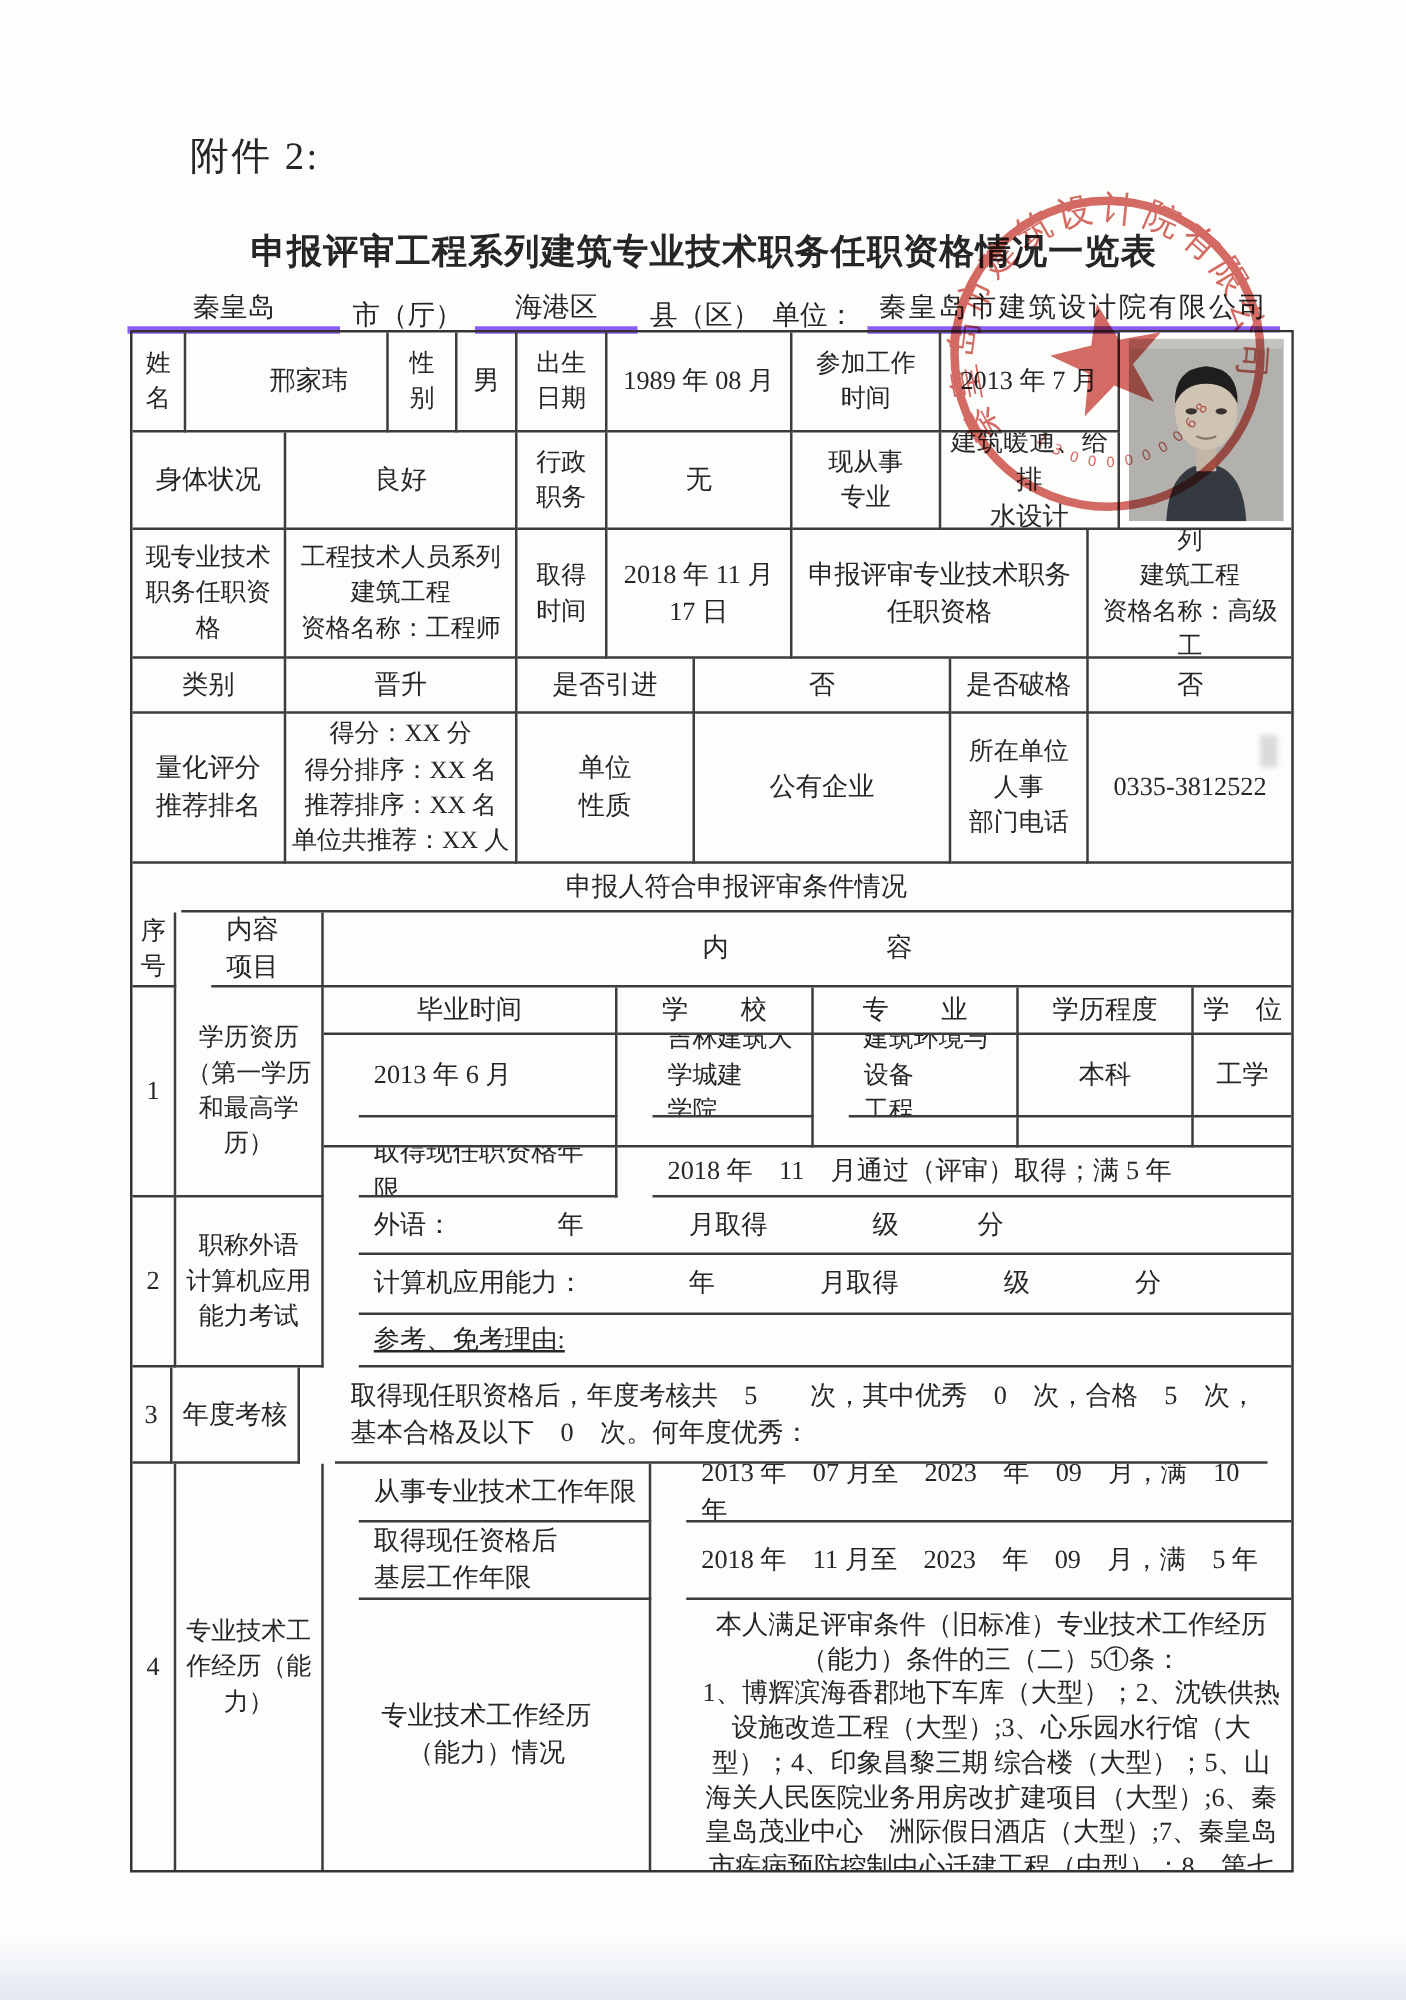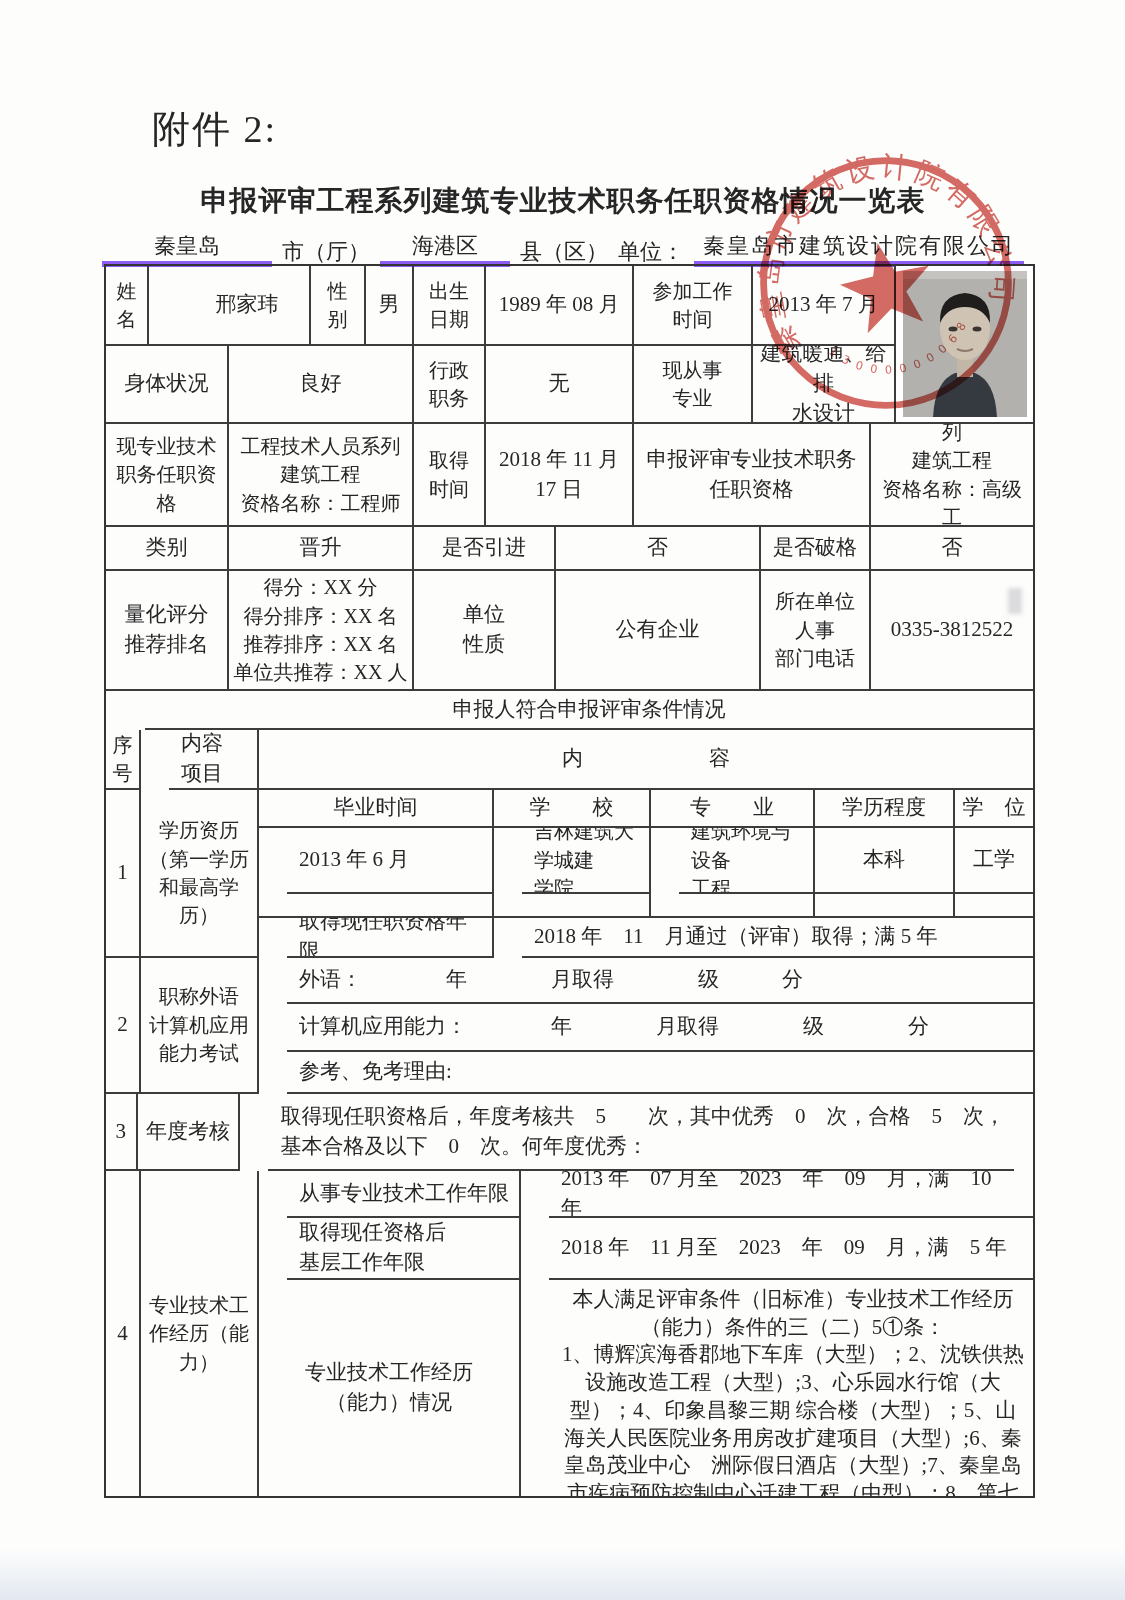--- a/index.html
+++ b/index.html
@@ -4,21 +4,21 @@
 <style>
   html,body{margin:0;padding:0;}
   body{
     width:1125px;height:1600px;position:relative;overflow:hidden;
     background:#fdfdfc;
     font-family:"Liberation Serif","DejaVu Serif",serif;
     color:#262626;
   }
   .page-edge-bottom{position:absolute;left:0;bottom:0;width:1125px;height:52px;
     background:linear-gradient(to top, rgba(186,201,226,.40), rgba(186,201,226,0));}
-  .attachment{position:absolute;left:152px;top:104px;font-size:38px;letter-spacing:2px;}
+  .attachment{position:absolute;left:152px;top:104px;font-size:31px;letter-spacing:2px;}
   .doc-title{position:absolute;left:58px;top:182px;width:1010px;text-align:center;
     font-size:28px;font-weight:600;letter-spacing:1px;}
   .loc-line{position:absolute;left:58px;top:231px;width:1010px;display:flex;
     justify-content:center;align-items:flex-end;gap:10px;font-size:22px;white-space:nowrap;}
   .uline{border-bottom:6px solid #8b5cf6;text-align:center;}
   .u-city{min-width:170px;}
   .u-county{min-width:130px;}
   .u-company{min-width:330px;letter-spacing:2px;}
 
   
@@ -205,21 +205,21 @@
     <div class="c pre sm" style="width:118px;">职称外语
 计算机应用
 能力考试</div>
     <div class="subcol" style="width:774px;">
       <div class="row" style="grid-template-columns:774px;grid-template-rows:46px;">
         <div class="c left nr">外语：　　　　年　　　　月取得　　　　级　　　分</div>
       </div>
       <div class="row" style="grid-template-columns:774px;grid-template-rows:48px;">
         <div class="c left nr">计算机应用能力：　　　　年　　　　月取得　　　　级　　　　分</div>
       </div>
-      <div class="row" style="grid-template-columns:774px;grid-template-rows:42px;">
+      <div class="row" style="grid-template-columns:774px;grid-template-rows:42px;text-decoration:underline;">
         <div class="c left nr">参考、免考理由:</div>
       </div>
     </div>
   </div>
 
   <div class="flexrow">
     <div class="c" style="width:35px;">3</div>
     <div class="c" style="width:118px;">年度考核</div>
     <div class="row" style="width:921px;grid-template-columns:774px;grid-template-rows:77px;">
       <div class="c left nr">取得现任职资格后，年度考核共　5　　次，其中优秀　0　次，合格　5　次，基本合格及以下　0　次。何年度优秀：</div>

